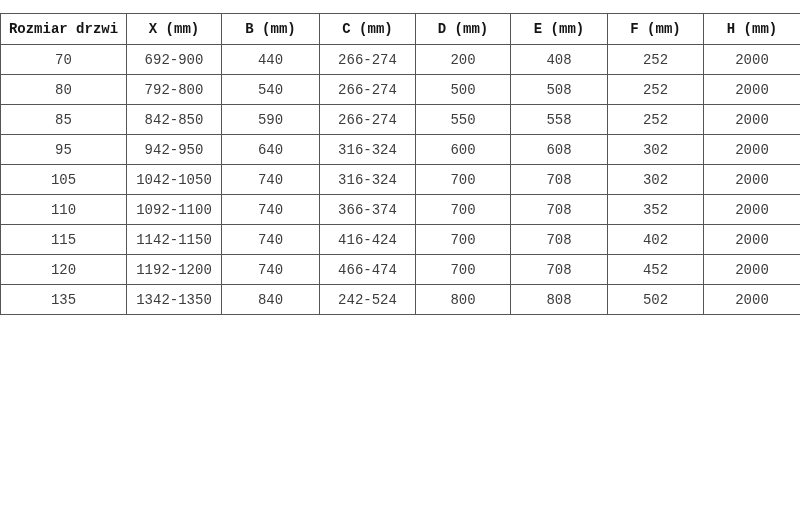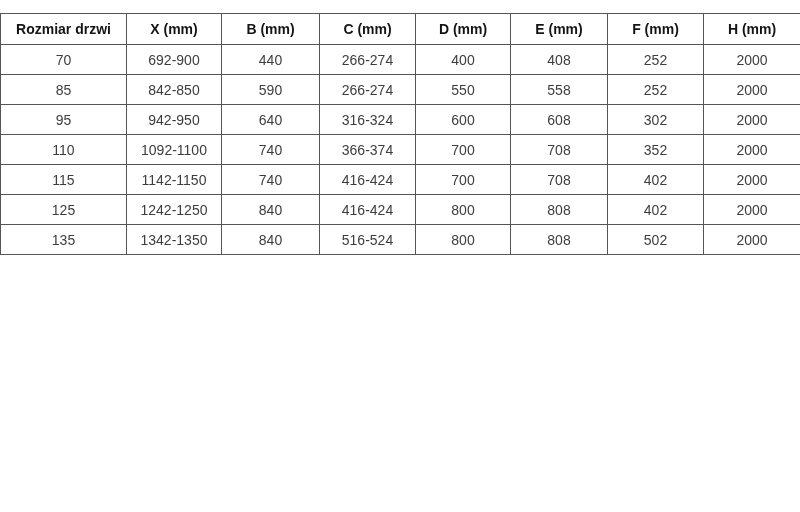--- a/index.html
+++ b/index.html
@@ -11,20 +11,21 @@
     width: 800px;
     height: 512px;
     overflow: hidden;
     font-family: "Liberation Sans", sans-serif;
   }
   table.size-table {
     border-collapse: collapse;
     table-layout: fixed;
     width: 800px;
     margin: 13px 9px 0 0;
+    font-family: Liberation Mono, monospace;
   }
   .size-table col.c0 { width: 126px; }
   .size-table col.c1 { width: 95px; }
   .size-table col.c2 { width: 98px; }
   .size-table col.c3 { width: 96px; }
   .size-table col.c4 { width: 95px; }
   .size-table col.c5 { width: 97px; }
   .size-table col.c6 { width: 96px; }
   .size-table col.c7 { width: 97px; }
   .size-table th, .size-table td {
@@ -73,22 +74,32 @@
         <th>F (mm)</th>
         <th>H (mm)</th>
       </tr>
   </thead>
   <tbody>
       <tr>
         <td>70</td>
         <td>692-900</td>
         <td>440</td>
         <td>266-274</td>
-        <td>400</td>
+        <td>200</td>
         <td>408</td>
+        <td>252</td>
+        <td>2000</td>
+      </tr>
+      <tr>
+        <td>80</td>
+        <td>792-800</td>
+        <td>540</td>
+        <td>266-274</td>
+        <td>500</td>
+        <td>508</td>
         <td>252</td>
         <td>2000</td>
       </tr>
       <tr>
         <td>85</td>
         <td>842-850</td>
         <td>590</td>
         <td>266-274</td>
         <td>550</td>
         <td>558</td>
@@ -99,53 +110,63 @@
         <td>95</td>
         <td>942-950</td>
         <td>640</td>
         <td>316-324</td>
         <td>600</td>
         <td>608</td>
         <td>302</td>
         <td>2000</td>
       </tr>
       <tr>
+        <td>105</td>
+        <td>1042-1050</td>
+        <td>740</td>
+        <td>316-324</td>
+        <td>700</td>
+        <td>708</td>
+        <td>302</td>
+        <td>2000</td>
+      </tr>
+      <tr>
         <td>110</td>
         <td>1092-1100</td>
         <td>740</td>
         <td>366-374</td>
         <td>700</td>
         <td>708</td>
         <td>352</td>
         <td>2000</td>
       </tr>
       <tr>
         <td>115</td>
         <td>1142-1150</td>
         <td>740</td>
         <td>416-424</td>
         <td>700</td>
         <td>708</td>
         <td>402</td>
         <td>2000</td>
       </tr>
       <tr>
-        <td>125</td>
-        <td>1242-1250</td>
-        <td>840</td>
-        <td>416-424</td>
-        <td>800</td>
-        <td>808</td>
-        <td>402</td>
+        <td>120</td>
+        <td>1192-1200</td>
+        <td>740</td>
+        <td>466-474</td>
+        <td>700</td>
+        <td>708</td>
+        <td>452</td>
         <td>2000</td>
       </tr>
       <tr>
         <td>135</td>
         <td>1342-1350</td>
         <td>840</td>
-        <td>516-524</td>
+        <td>242-524</td>
         <td>800</td>
         <td>808</td>
         <td>502</td>
         <td>2000</td>
       </tr>
     </tbody>
 </table>
 
 </body></html>

